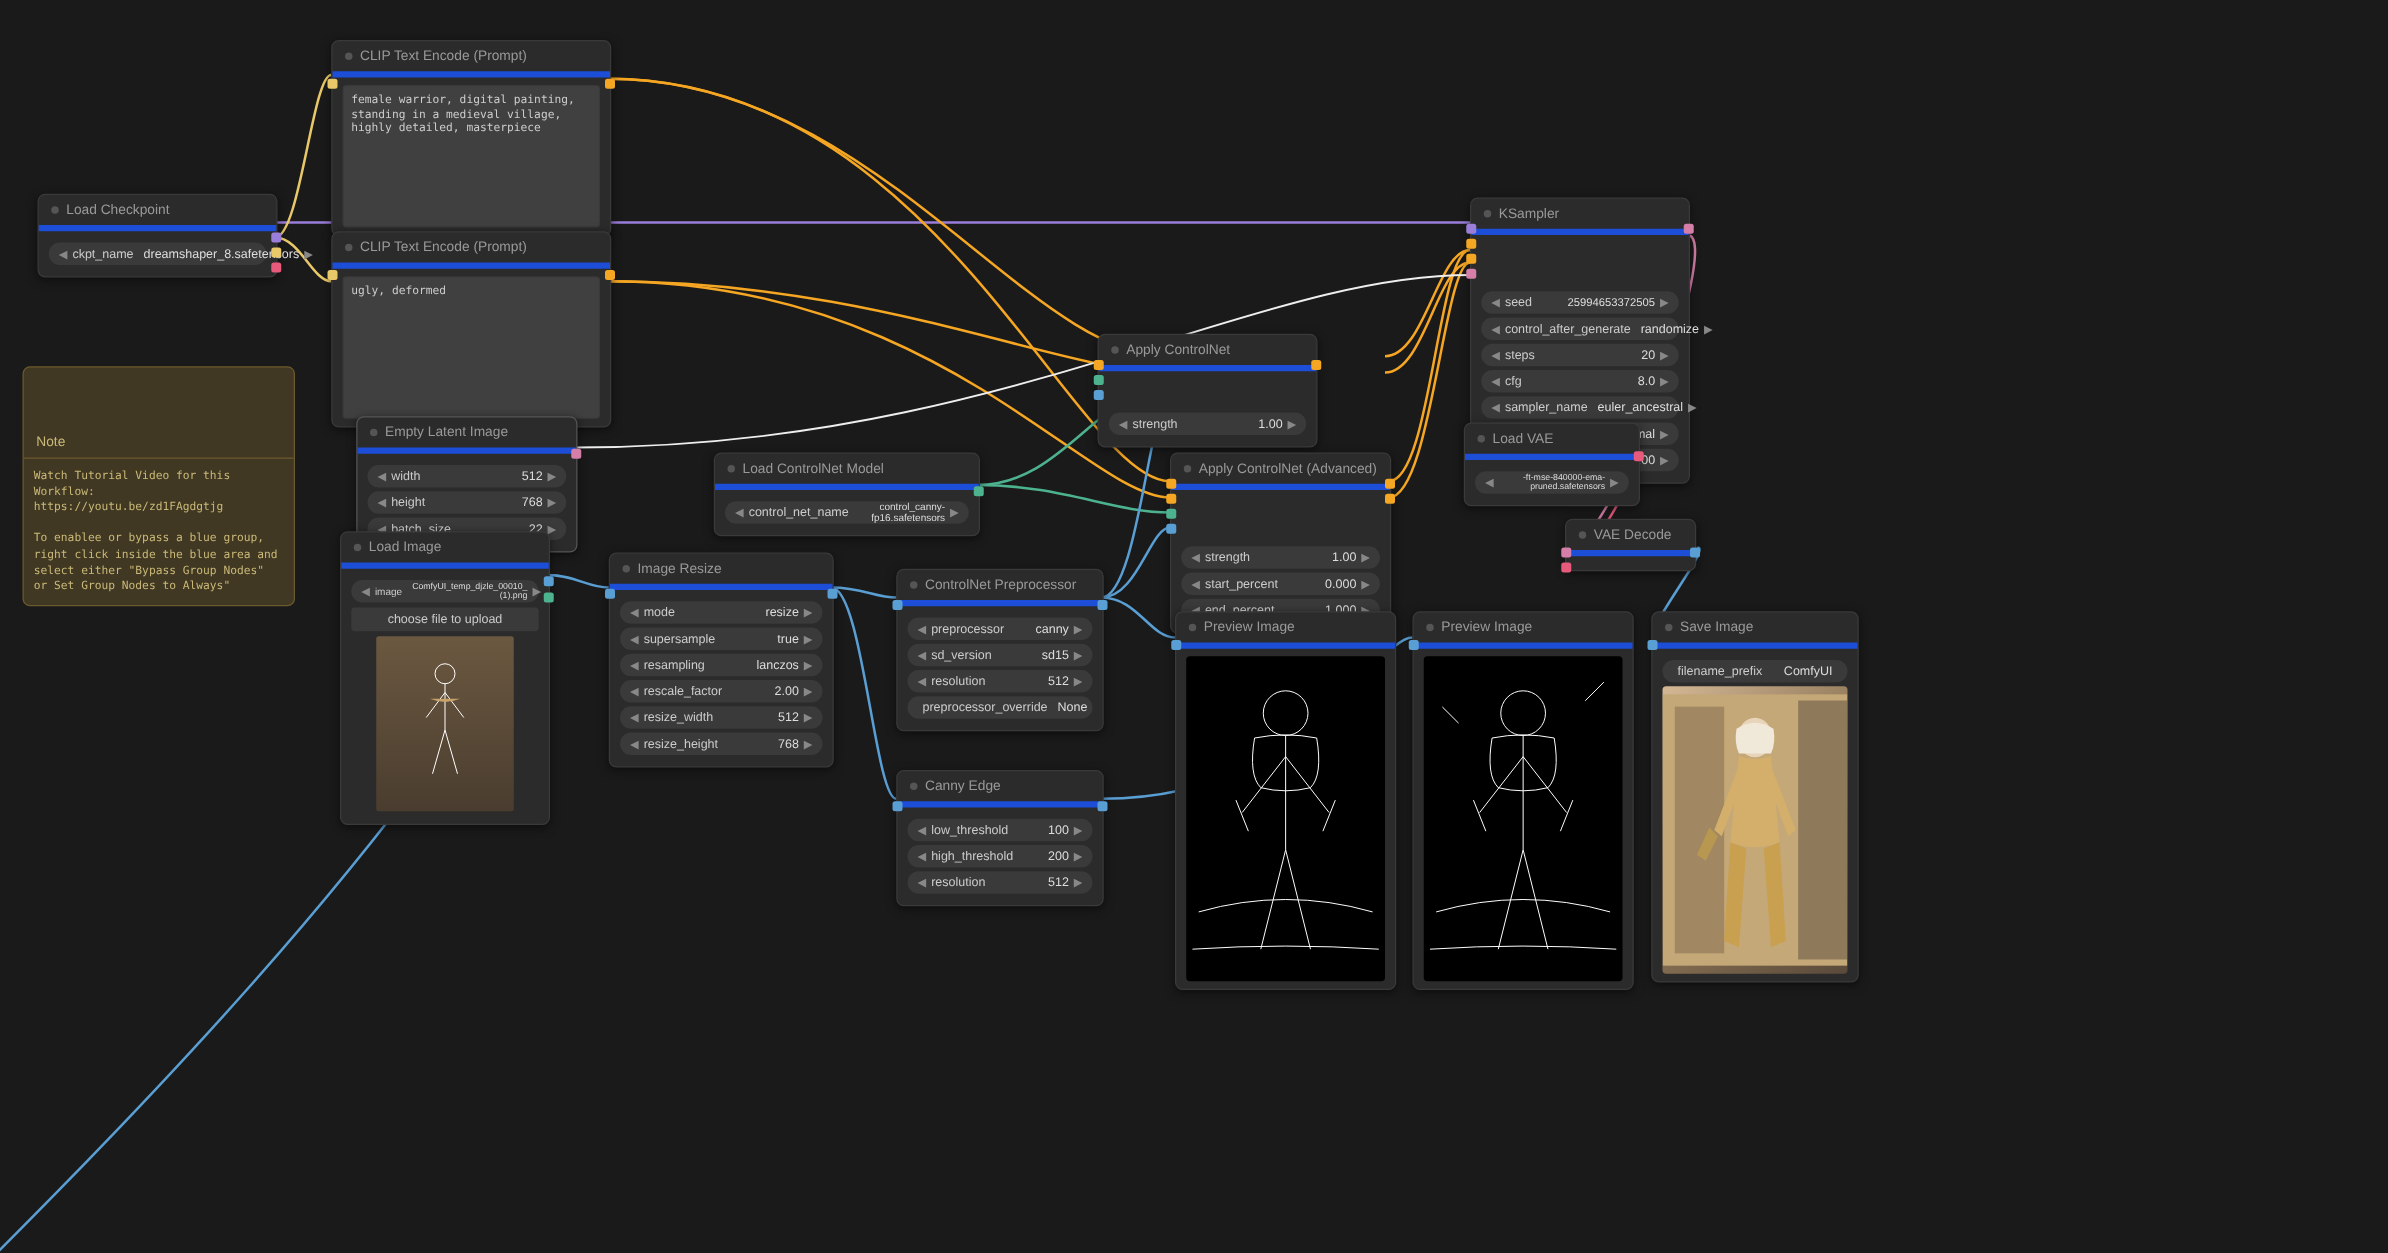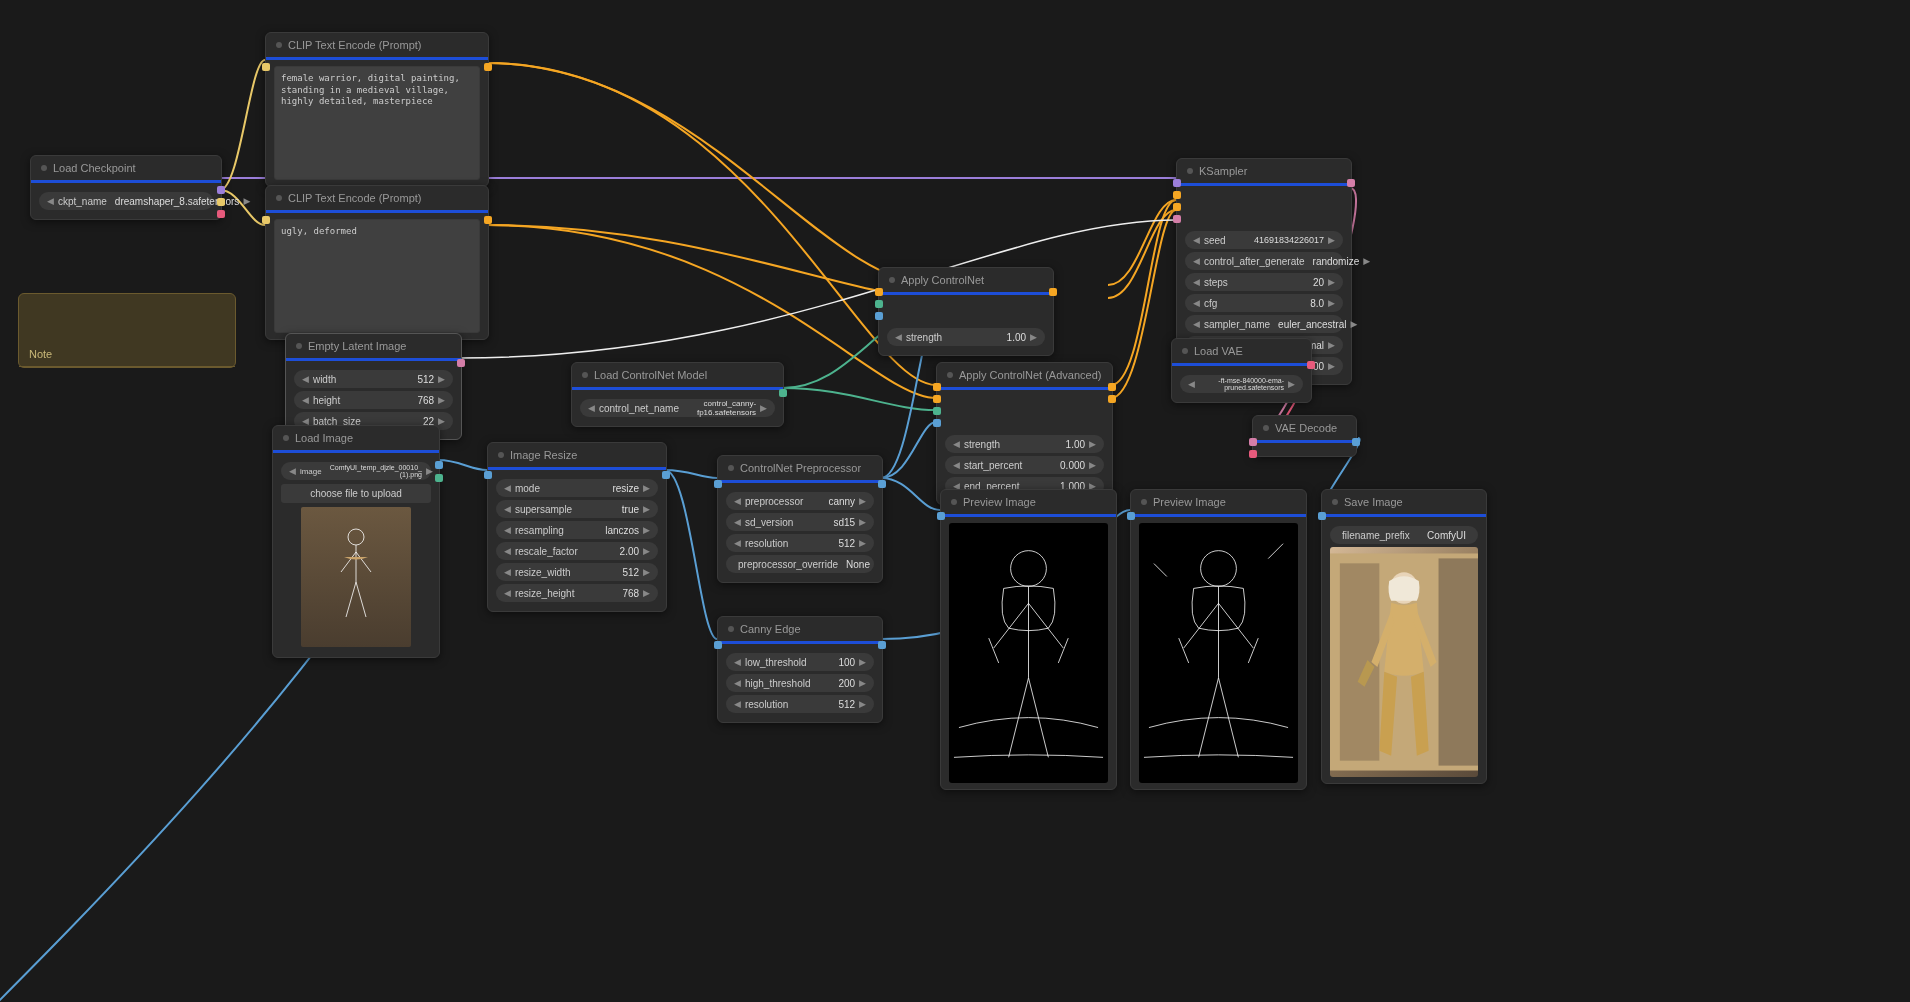--- a/index.html
+++ b/index.html
@@ -18,21 +18,21 @@
   position: absolute;
   background: #2b2b2b;
   border: 1px solid #3a3a3a;
   border-radius: 6px;
   box-shadow: 0 2px 8px rgba(0,0,0,0.5);
 }
 .node-title {
   padding: 6px 10px;
   font-size: 11px;
   color: #999;
-  border-bottom: 3px solid #1d4ed8;
+  border-bottom: 5px solid #1d4ed8;
   display: flex;
   align-items: center;
   gap: 6px;
 }
 .node-title .dot { width:6px; height:6px; border-radius:50%; background:#555; }
 .node-body { padding: 6px 8px; }
 .widget {
   background: #3a3a3a;
   border-radius: 10px;
   padding: 2px 8px;
@@ -199,20 +199,24 @@
     </div>
   <div class="node-body">
     <div class="textarea" style="min-height:100px;">ugly, deformed</div>
   </div>
   <div class="port left clip" style="top:30px;"></div>
   <div class="port right cond" style="top:30px;"></div>
 </div>
 
 <div class="note-node" style="left:18px; top:293px; width:216px;">
   <div class="note-title"><span>Note</span></div>
+  <div class="note-body">Watch Tutorial Video for this Workflow:
+https://youtu.be/zd1FAgdgtjg
+
+To enablee or bypass a blue group, right click inside the blue area and select either "Bypass Group Nodes" or Set Group Nodes to Always"</div>
 </div>
 
 <div class="node empty-latent" style="left:285px; top:333px; width:175px;">
   <div class="node-title">
       <span class="dot"></span>
       <span>Empty Latent Image</span>
     </div>
   <div class="node-body">
     <div class="widget">
         <span class="arrow">◀</span>
@@ -485,21 +489,21 @@
 
 <div class="node" style="left:1176px; top:158px; width:174px;">
   <div class="node-title">
       <span class="dot"></span>
       <span>KSampler</span>
     </div>
   <div class="node-body" style="padding-top:42px;">
     <div class="widget">
         <span class="arrow">◀</span>
         <span class="label">seed</span>
-        <span class="value" style="font-size:9px;">41691834226017</span>
+        <span class="value" style="font-size:9px;">25994653372505</span>
         <span class="arrow">▶</span>
       </div>
     <div class="widget">
         <span class="arrow">◀</span>
         <span class="label">control_after_generate</span>
         <span class="value">randomize</span>
         <span class="arrow">▶</span>
       </div>
     <div class="widget">
         <span class="arrow">◀</span>

